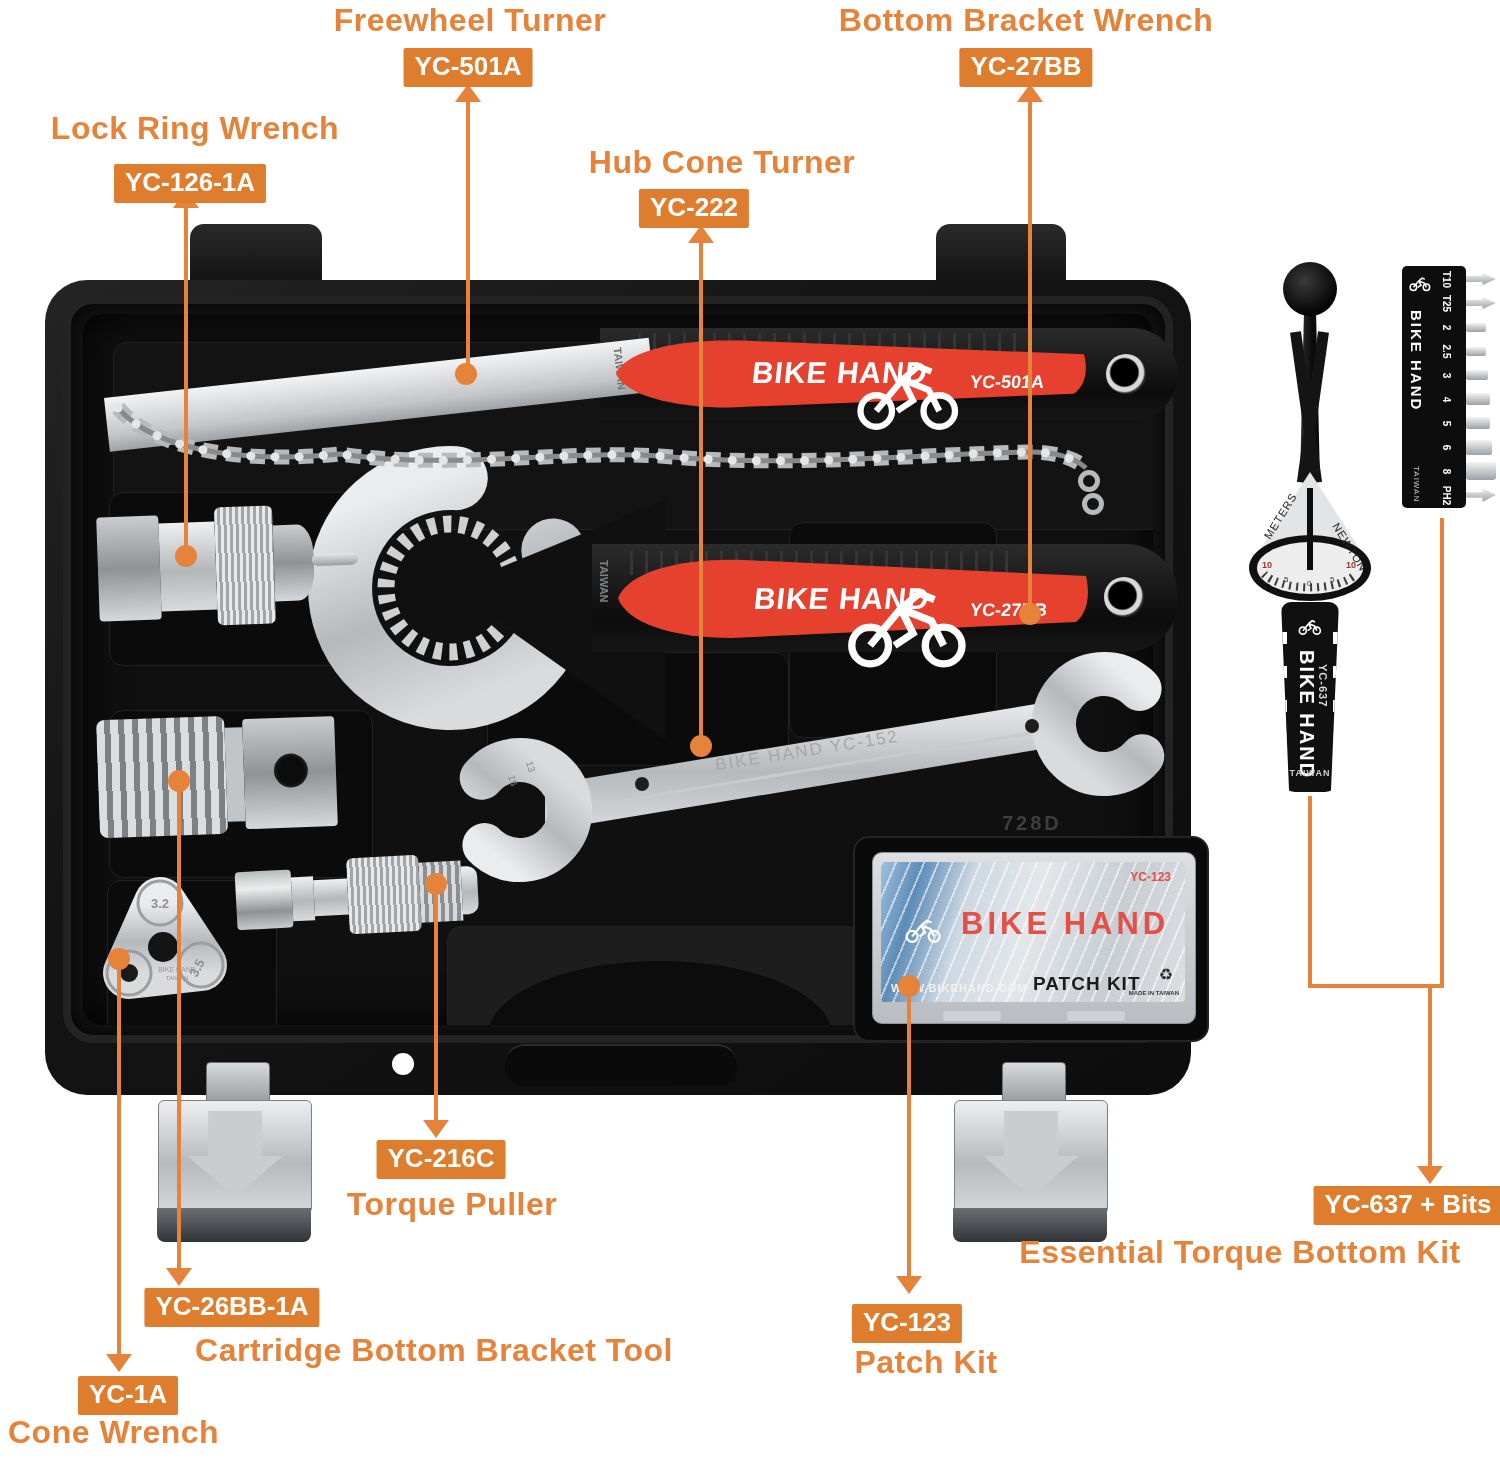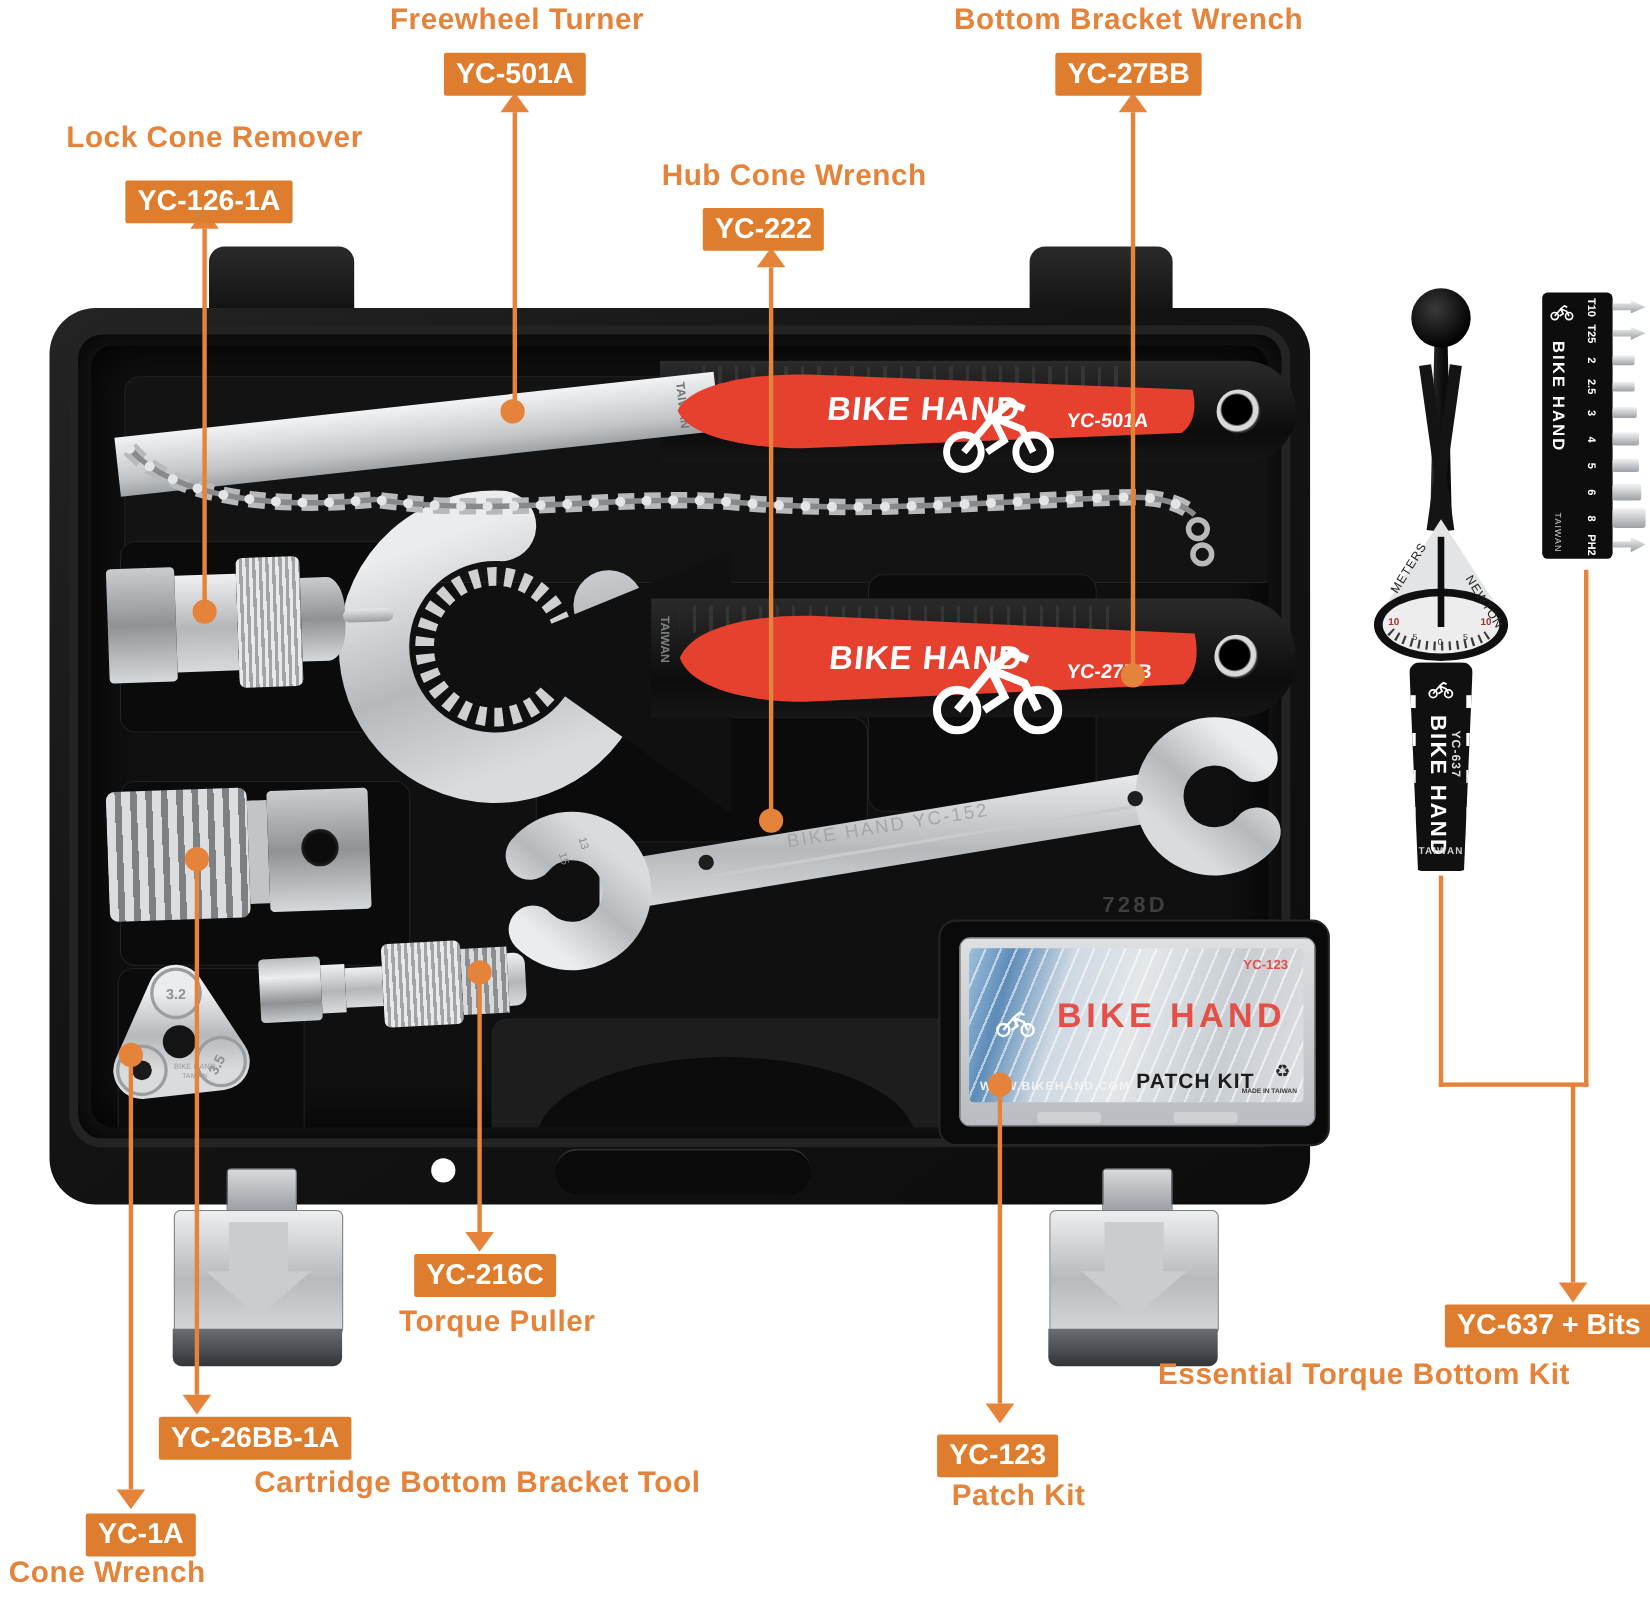--- a/index.html
+++ b/index.html
@@ -2,21 +2,21 @@
 <html style="--accent: #E5833B; --badge: #DE7D2D; --red: #E6402E; --patchred: #E25048;"><head>
 <meta charset="utf-8">
 <style>
   :root{ --accent:#E5833B; --badge:#DE7D2D; --red:#E6402E; --patchred:#E25048; }
   html,body{margin:0;padding:0;background:#fff;}
   .stage{position:relative;width:1500px;height:1462px;background:#fff;overflow:hidden;
          font-family:"Liberation Sans",sans-serif;}
   .abs{position:absolute;}
   
   .ann-title{position:absolute;transform:translateX(-50%);color:var(--accent);
-             font-weight:bold;font-size:27px;white-space:nowrap;z-index:60;letter-spacing:.5px;}
+             font-weight:bold;font-size:32px;white-space:nowrap;z-index:60;letter-spacing:.5px;}
   .ann-title.leftal{transform:none;}
   .badge{position:absolute;transform:translateX(-50%);background:var(--badge);color:#fff;
          font-weight:bold;font-size:26px;padding:3px 11px 5px;border-radius:2px;
          white-space:nowrap;z-index:60;}
   .vline{position:absolute;width:4px;background:var(--accent);z-index:50;}
   .hline{position:absolute;height:4px;background:var(--accent);z-index:50;}
   .arr-up{position:absolute;width:0;height:0;border-left:13px solid transparent;
           border-right:13px solid transparent;border-bottom:18px solid var(--accent);z-index:50;}
   .arr-down{position:absolute;width:0;height:0;border-left:13px solid transparent;
           border-right:13px solid transparent;border-top:18px solid var(--accent);z-index:50;}
@@ -373,29 +373,29 @@
 
   <div>
     <div class="ann-title" style="left:1026px;top:2px">Bottom Bracket Wrench</div>
     <div class="badge" style="left:1026px;top:48px">YC-27BB</div>
     <div class="arr-up" style="left:1017px;top:84px"></div>
     <div class="vline" style="left:1028px;top:102px;height:510px"></div>
     <div class="dotm" style="left:1019px;top:603px"></div>
   </div>
 
   <div>
-    <div class="ann-title" style="left:195px;top:110px">Lock Cone Remover</div>
+    <div class="ann-title" style="left:195px;top:110px">Lock Ring Wrench</div>
     <div class="badge" style="left:190px;top:164px">YC-126-1A</div>
     <div class="arr-up" style="left:173px;top:190px"></div>
     <div class="vline" style="left:184px;top:208px;height:348px"></div>
     <div class="dotm" style="left:175px;top:545px"></div>
   </div>
 
   <div>
-    <div class="ann-title" style="left:722px;top:144px">Hub Cone Wrench</div>
+    <div class="ann-title" style="left:722px;top:144px">Hub Cone Turner</div>
     <div class="badge" style="left:694px;top:189px">YC-222</div>
     <div class="arr-up" style="left:688px;top:225px"></div>
     <div class="vline" style="left:699px;top:243px;height:502px"></div>
     <div class="dotm" style="left:690px;top:735px"></div>
   </div>
 
   <div>
     <div class="dotm" style="left:425px;top:873px"></div>
     <div class="vline" style="left:434px;top:884px;height:236px"></div>
     <div class="arr-down" style="left:423px;top:1120px"></div>

